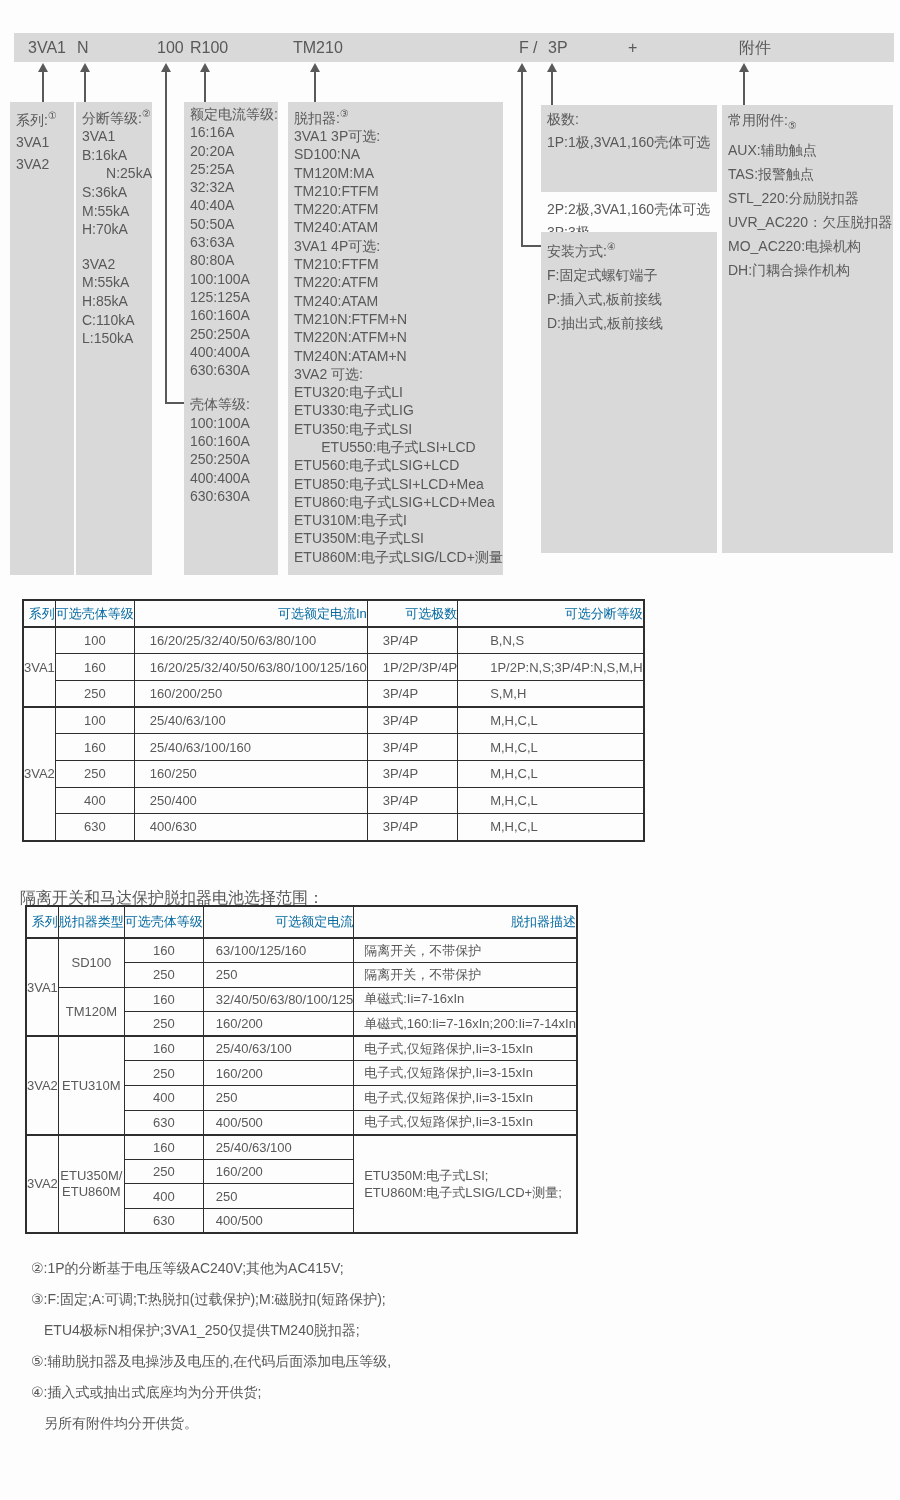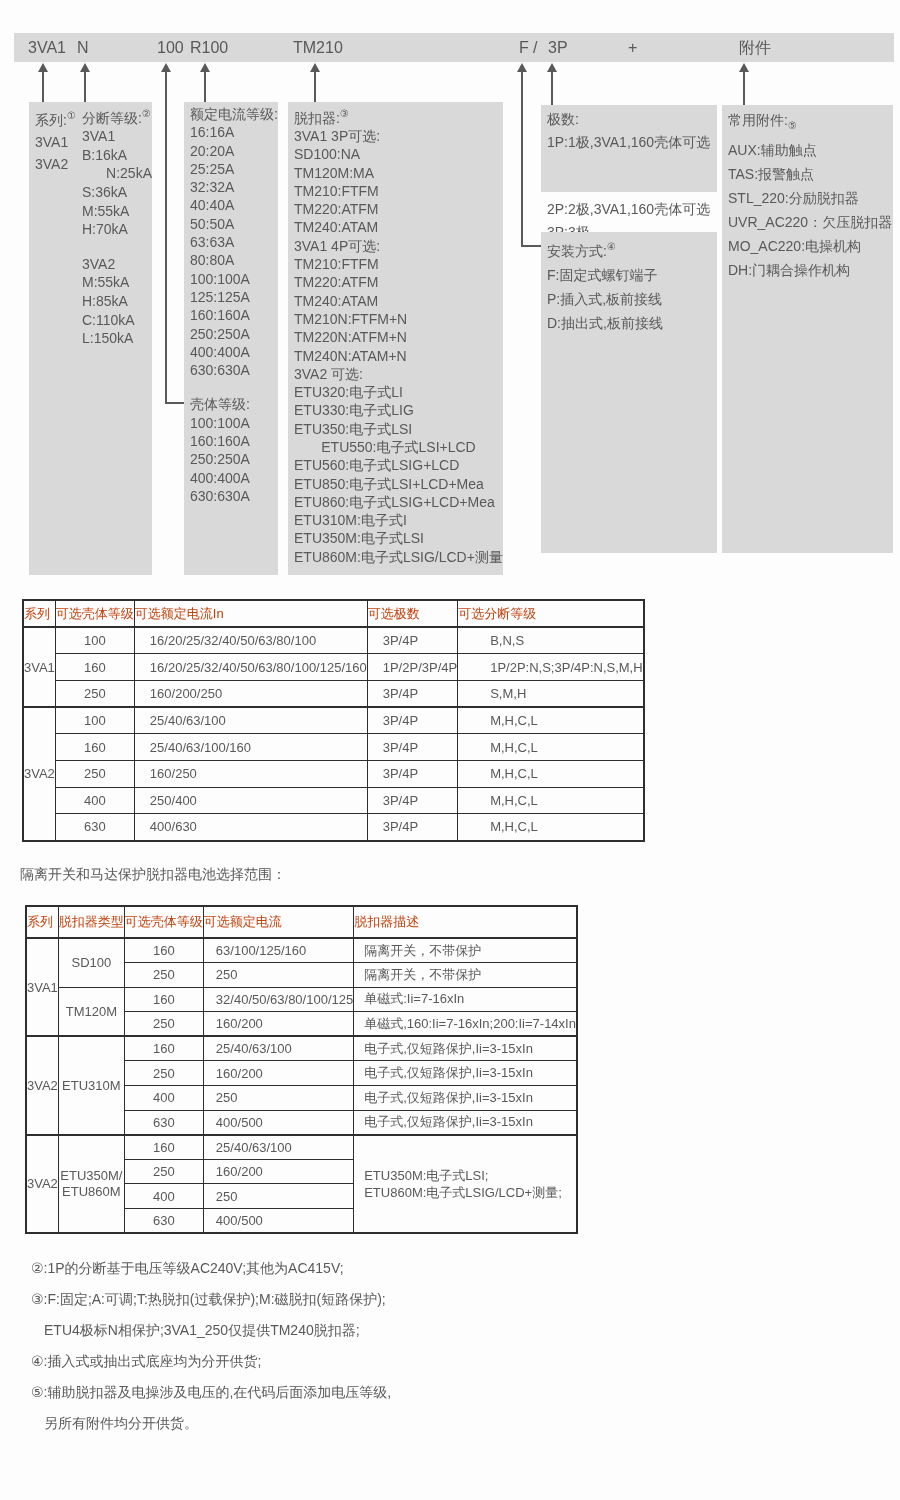--- a/index.html
+++ b/index.html
@@ -13,30 +13,30 @@
   .astem{position:absolute;width:2px;background:#595959}
   .aelbow{position:absolute;height:2px;background:#595959}
   .colbox{position:absolute;background:#d9d9d9;box-sizing:border-box;padding:3px 0 0 6px;font-size:14px}
   .colbox .line,.collabel{white-space:nowrap}
   .colbox .gap{height:16px;line-height:0}
   .collabel sup,.collabel sub{font-size:10px}
   .dtable{position:absolute;border-collapse:collapse;table-layout:fixed;
           border:2px solid #2e2e2e;font-size:13px;color:#595959}
   .dtable th,.dtable td{border:1px solid #2e2e2e;font-weight:normal;white-space:nowrap;
           overflow:hidden;padding:0;color:#595959;vertical-align:middle}
-  .dtable thead th{border-bottom-width:2px;text-align:left;color:#c2410c}
+  .dtable thead th{border-bottom-width:2px;text-align:right;color:#0369a1}
   .dtable tr.group-start td{border-top-width:2px}
   .dtable td.ctr{text-align:center}
   .dtable td.pl15{text-align:left;padding-left:15px}
   .dtable td.pl32{text-align:left;padding-left:32px}
   .dtable td.pl12{text-align:left;padding-left:12px}
   .dtable td.pl10{text-align:left;padding-left:10px}
   .dtable .mline{line-height:17px;white-space:nowrap}
   .dtable .tline{line-height:16px;text-align:center;white-space:nowrap}
-  .title{position:absolute;left:20px;top:866px;font-size:14px;white-space:nowrap}
+  .title{position:absolute;left:20px;top:888px;font-size:16px;white-space:nowrap}
   .notes{position:absolute;left:20px;top:1253px;font-size:14px}
   .notes div{line-height:31px;white-space:nowrap}
 </style>
 </head>
 <body>
 
 <div id="page">
   <div class="bar" style="left: 14px; top: 33px; width: 880px; height: 29px;">
       <span style="left: 14px;">3VA1</span>
       <span style="left: 63px;">N</span>
@@ -61,21 +61,21 @@
       <div class="astem" style="left: 204px; top: 71px; height: 31px;"></div>
       <div class="ahead" style="left: 310px; top: 63px;"></div>
       <div class="astem" style="left: 314px; top: 71px; height: 31px;"></div>
       <div class="ahead" style="left: 517px; top: 63px;"></div>
       <div class="astem" style="left: 521px; top: 71px; height: 176px;"></div>
       <div class="aelbow" style="left: 522px; top: 245px; width: 21px;"></div>
       <div class="ahead" style="left: 547px; top: 63px;"></div>
       <div class="astem" style="left: 551px; top: 71px; height: 34px;"></div>
       <div class="ahead" style="left: 739px; top: 63px;"></div>
       <div class="astem" style="left: 743px; top: 71px; height: 34px;"></div>
-      <div class="colbox" style="left: 29px; top: 102px; width: 64px; height: 473px;">
+      <div class="colbox" style="left: 10px; top: 102px; width: 64px; height: 473px;">
         <div class="collabel" style="line-height: 22px;"><span>系列:</span><sup>①</sup></div>
         <div class="line" style="line-height: 22px;">3VA1</div>
         <div class="line" style="line-height: 22px;">3VA2</div>
       </div>
       <div class="colbox" style="left: 76px; top: 102px; width: 76px; height: 473px;">
         <div class="collabel" style="line-height: 18.6px;"><span>分断等级:</span><sup>②</sup></div>
         <div class="line" style="line-height: 18.6px;">3VA1</div>
         <div class="line" style="line-height: 18.6px;">B:16kA</div>
         <div class="line" style="line-height: 18.6px; text-align: right;">N:25kA</div>
         <div class="line" style="line-height: 18.6px;">S:36kA</div>
@@ -324,17 +324,17 @@
             <td class="ctr">630</td>
             <td class="pl12">400/500</td>
           </tr>
         </tbody>
       </table>
     </div>
   <div class="notes">
       <div style="padding-left: 11px;">②:1P的分断基于电压等级AC240V;其他为AC415V;</div>
       <div style="padding-left: 11px;">③:F:固定;A:可调;T:热脱扣(过载保护);M:磁脱扣(短路保护);</div>
       <div style="padding-left: 24px;">ETU4极标N相保护;3VA1_250仅提供TM240脱扣器;</div>
+      <div style="padding-left: 11px;">⑤:辅助脱扣器及电操涉及电压的,在代码后面添加电压等级,</div>
       <div style="padding-left: 11px;">④:插入式或抽出式底座均为分开供货;</div>
-      <div style="padding-left: 11px;">⑤:辅助脱扣器及电操涉及电压的,在代码后面添加电压等级,</div>
       <div style="padding-left: 24px;">另所有附件均分开供货。</div>
     </div>
 </div>
 
 </body></html>

